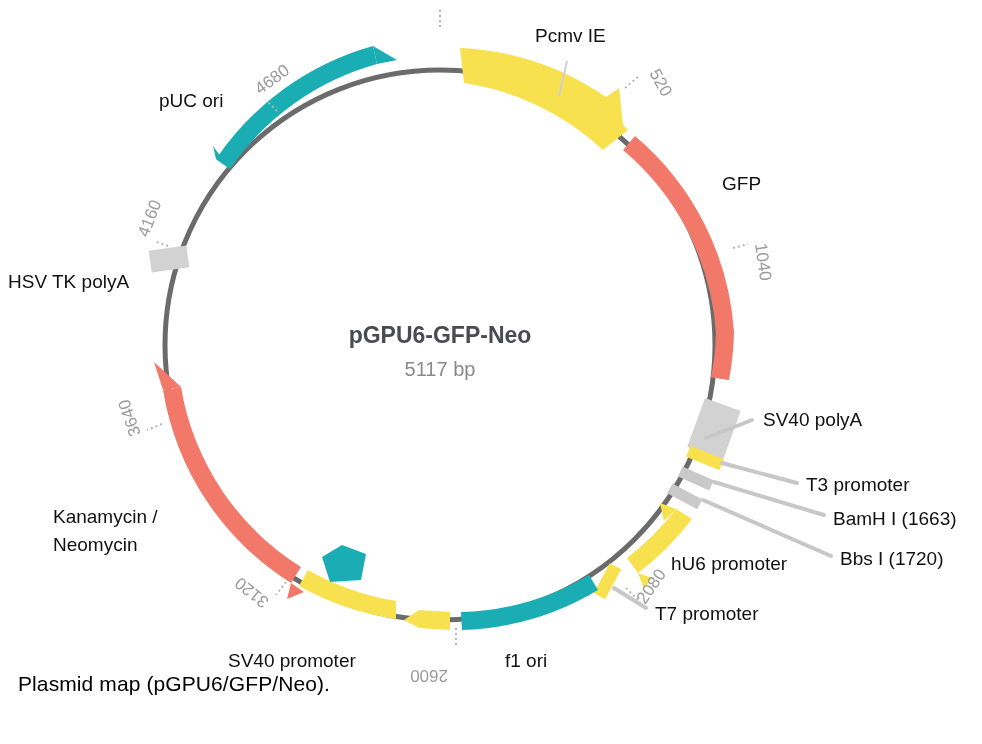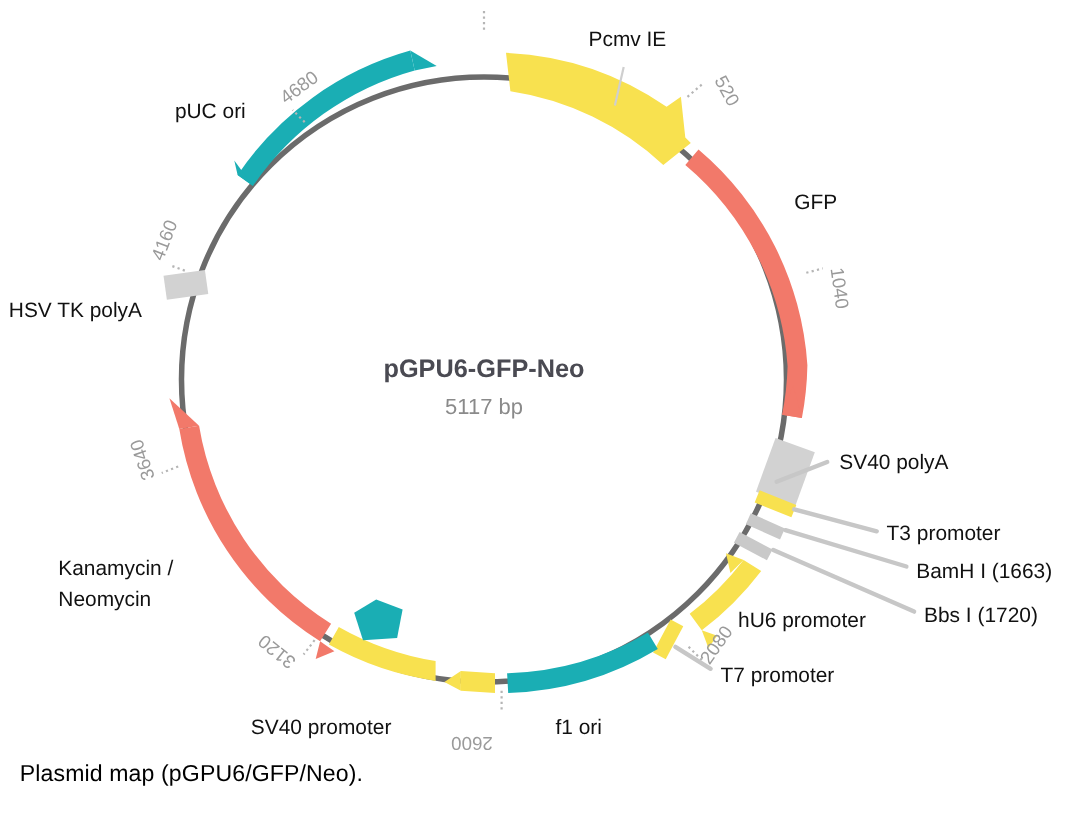--- a/index.html
+++ b/index.html
@@ -42,21 +42,21 @@
     fill: #4a4a52;
   }
   .title-sub {
     font-family: "Liberation Sans", sans-serif;
     font-size: 20px;
     fill: #8a8a8a;
   }
   #caption {
     position: absolute;
     left: 18px;
-    top: 692px;
+    top: 672px;
     font-family: "Liberation Sans", sans-serif;
     font-size: 21px;
     color: #000000;
     letter-spacing: 0.1px;
   }
   .leader {
     stroke: #c7c7c7;
     stroke-width: 4;
     stroke-linecap: round;
     fill: none;

